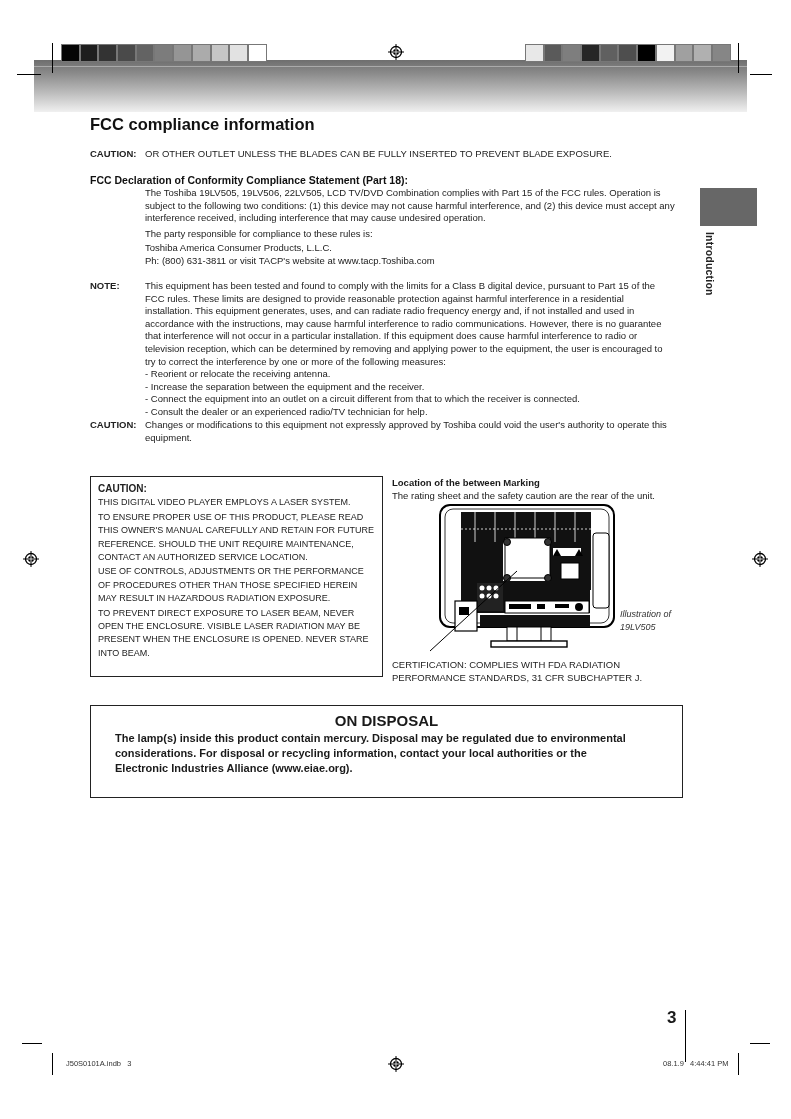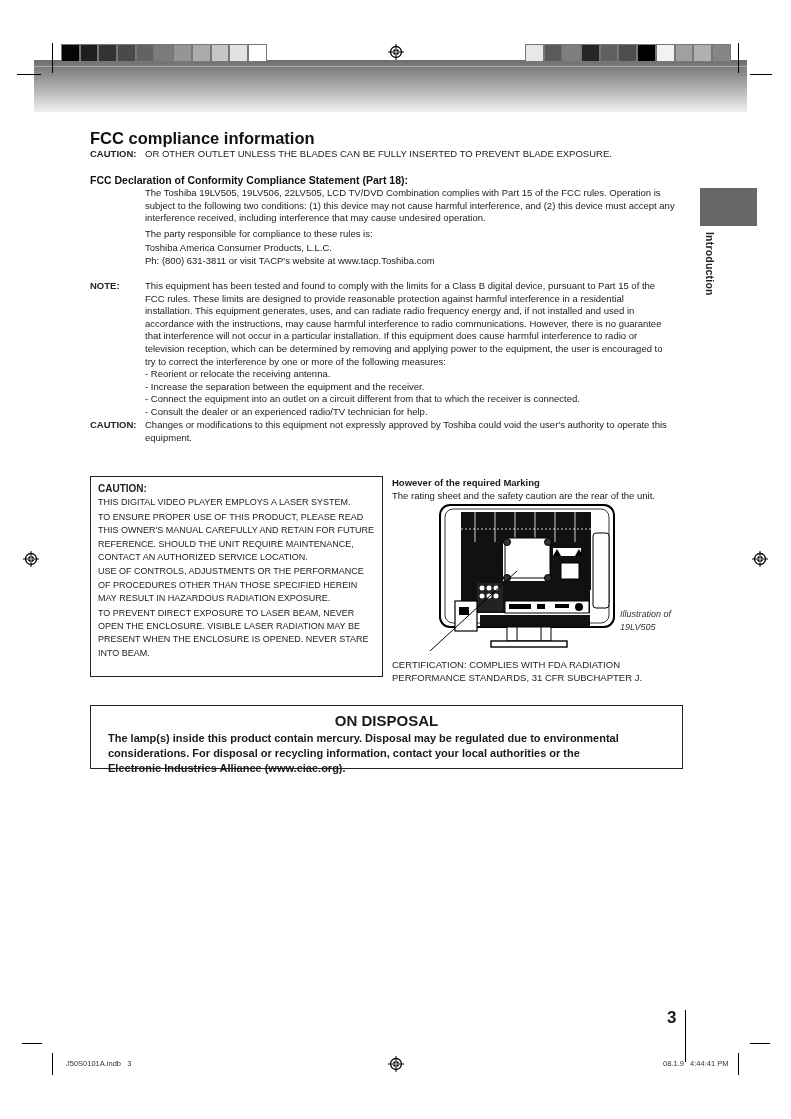--- a/index.html
+++ b/index.html
@@ -3,35 +3,35 @@
   <meta charset="utf-8">
   <style>
     * { box-sizing: border-box; margin: 0; padding: 0; }
     body { width: 791px; height: 1119px; background: #ffffff; position: relative; overflow: hidden; font-family: "Liberation Sans", sans-serif; color: #1a1a1a; }
     .abs { position: absolute; }
     .header-band { left: 34px; top: 60px; width: 713px; height: 52px; background: linear-gradient(to bottom, #6e6e6e 0%, #8a8a8a 25%, #b8b8b8 60%, #f0f0f0 100%); }
     .header-line { left: 34px; top: 66px; width: 713px; height: 1px; background: #bdbdbd; opacity: .7; }
     .swatches { display: flex; }
     .swatch { width: 18.7px; height: 18px; border: 1px solid #777; }
     .reg-mark { width: 16px; height: 16px; }
-    .h1 { left: 90px; top: 129px; font-size: 16.5px; font-weight: bold; color: #111; }
+    .h1 { left: 90px; top: 115px; font-size: 16.5px; font-weight: bold; color: #111; }
     .row { left: 90px; font-size: 9.5px; line-height: 12.6px; color: #222; }
     .lbl { position: absolute; left: 0; font-weight: bold; }
     .body-txt { position: absolute; left: 55px; width: 550px; }
     .sub-h { left: 90px; font-size: 10.5px; font-weight: bold; color: #111; }
     .tab-box { left: 700px; top: 188px; width: 57px; height: 38px; background: #676767; }
     .tab-label { left: 704px; top: 232px; width: 12px; writing-mode: vertical-rl; font-size: 10.5px; font-weight: bold; color: #222; letter-spacing: .2px; }
     .laser-box { left: 90px; top: 476px; width: 293px; height: 201px; border: 1px solid #222; padding: 5px 7px; font-size: 9px; line-height: 13.4px; color: #222; }
     .laser-box p { margin-bottom: 1px; }
     .laser-title { font-weight: bold; font-size: 10px; }
     .mark-title { left: 392px; top: 477px; font-size: 9.5px; font-weight: bold; }
     .mark-desc { left: 392px; top: 490px; font-size: 9.5px; }
     .illus-cap { left: 620px; top: 608px; font-size: 9px; line-height: 12.5px; color: #333; font-style: italic; }
     .cert { left: 392px; top: 658px; font-size: 9.5px; line-height: 13.2px; color: #222; }
-    .disposal { left: 90px; top: 705px; width: 593px; height: 64px; border: 1px solid #222; padding: 6px 17px; }
+    .disposal { left: 90px; top: 705px; width: 593px; height: 93px; border: 1px solid #222; padding: 6px 24px; }
     .disposal-title { text-align: center; font-size: 15px; font-weight: bold; margin-bottom: 2px; }
     .disposal-body { font-size: 11px; font-weight: bold; line-height: 15px; }
     .page-num { left: 667px; top: 1008px; font-size: 17px; font-weight: bold; }
     .footer-file { left: 66px; top: 1059px; font-size: 7.5px; color: #333; }
     .footer-date { left: 663px; top: 1059px; font-size: 7.5px; color: #333; }
     .vline { background: #000; width: 1px; }
     .hline { background: #000; height: 1px; }
   </style>
 </head>
 <body>
@@ -160,21 +160,21 @@
 </div>
 
 <div class="abs laser-box">
   <p class="laser-title">CAUTION:</p>
   <p>THIS DIGITAL VIDEO PLAYER EMPLOYS A LASER SYSTEM.</p>
   <p>TO ENSURE PROPER USE OF THIS PRODUCT, PLEASE READ THIS OWNER'S MANUAL CAREFULLY AND RETAIN FOR FUTURE REFERENCE.  SHOULD THE UNIT REQUIRE MAINTENANCE, CONTACT AN AUTHORIZED SERVICE LOCATION.</p>
   <p>USE OF CONTROLS, ADJUSTMENTS OR THE PERFORMANCE OF PROCEDURES OTHER THAN THOSE SPECIFIED HEREIN MAY RESULT IN HAZARDOUS RADIATION EXPOSURE.</p>
   <p>TO PREVENT DIRECT EXPOSURE TO LASER BEAM, NEVER OPEN THE ENCLOSURE. VISIBLE LASER RADIATION MAY BE PRESENT WHEN THE ENCLOSURE IS OPENED. NEVER STARE INTO BEAM.</p>
 </div>
 
-<div class="abs mark-title">However of the required Marking</div>
+<div class="abs mark-title">Location of the between Marking</div>
 <div class="abs mark-desc">The rating sheet and the safety caution are the rear of the unit.</div>
 
 <svg class="abs" style="left:425px; top:503px;" width="195" height="155" viewBox="0 0 195 155">
   <rect x="15" y="2" width="174" height="122" rx="10" fill="#fff" stroke="#000" stroke-width="2"></rect>
   <rect x="20" y="6" width="164" height="114" rx="8" fill="none" stroke="#000" stroke-width="0.8"></rect>
   <rect x="36" y="9" width="130" height="30" fill="#111"></rect>
   <g stroke="#fff" stroke-width="0.8">
     <line x1="50" y1="9" x2="50" y2="39"></line>
       <line x1="70" y1="9" x2="70" y2="39"></line>
       <line x1="90" y1="9" x2="90" y2="39"></line>

